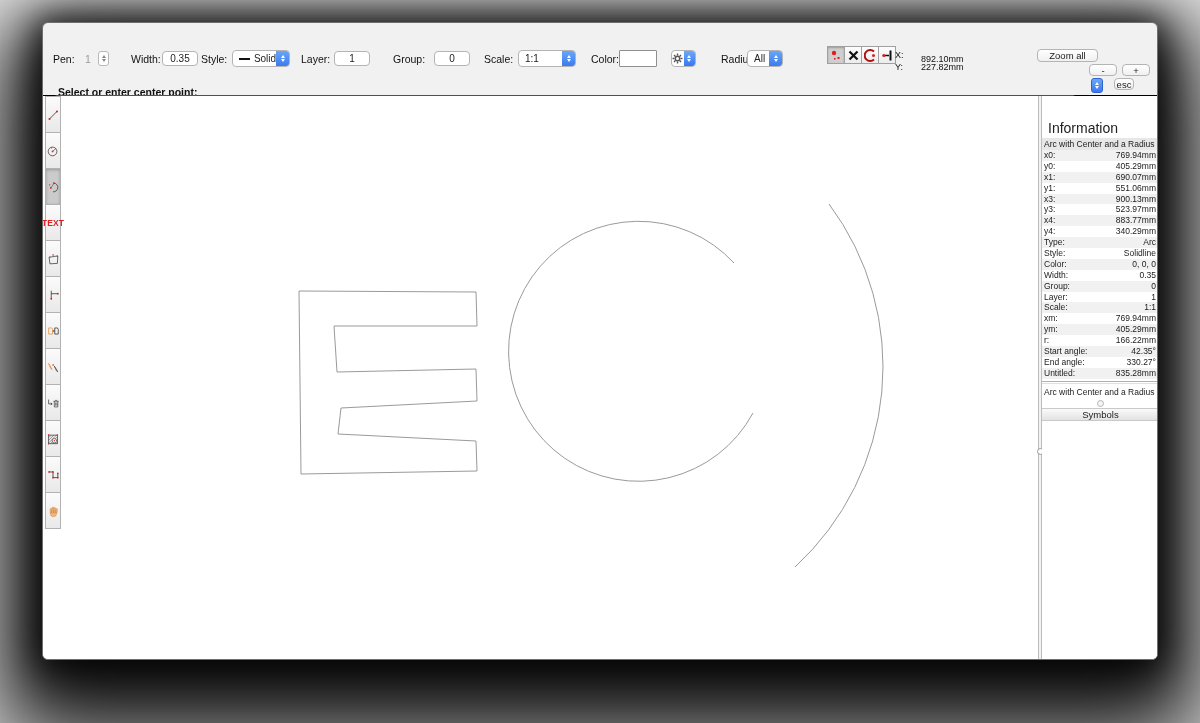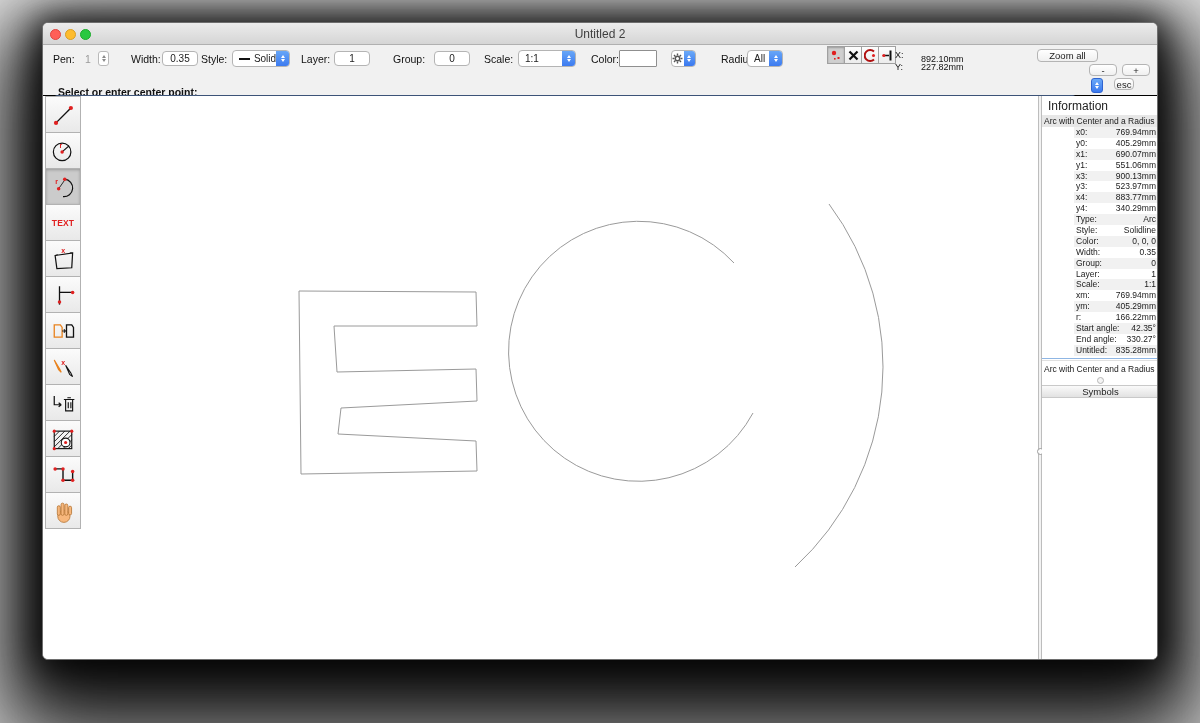--- a/index.html
+++ b/index.html
@@ -56,55 +56,49 @@
   .prompt-label { position:absolute; left:15px; top:41px; font-size:10.5px; font-weight:bold; color:#111; }
   .cmd-input { position:absolute; left:13px; top:53px; width:1018px; height:16px; border:1px solid #6b9ce8; border-radius:2px;
                background:#fff; box-shadow:0 0 0 3px rgba(120,165,240,0.5); font-size:10px; padding:0 4px; outline:none; }
 
   
   .main { position:absolute; left:0; top:73px; right:0; bottom:0; background:#fff; }
   .canvas-svg { position:absolute; left:2px; top:0; width:993px; height:565px; }
 
   
   .palette { position:absolute; left:2px; top:0; width:36px; }
-  .tool { width:36px; height:37px; margin-top:-1px; border:1px solid #b2b2b2; background:linear-gradient(#fbfbfb,#e9e9e9);
+  .tool { width:16px; height:37px; margin-top:-1px; border:1px solid #b2b2b2; background:linear-gradient(#fbfbfb,#e9e9e9);
           display:flex; align-items:center; justify-content:center; }
   .tool:first-child { margin-top:0; }
   .tool.sel { background:#cbcbcb; box-shadow:inset 0 1px 3px rgba(0,0,0,0.25); }
   .tool .ttxt { color:#e02020; font-weight:bold; font-size:8.5px; letter-spacing:0.2px; }
 
   
   .divider { position:absolute; left:995px; top:0; width:4px; bottom:0; background:#f2f2f2; border-left:1px solid #bdbdbd; border-right:1px solid #bdbdbd; }
   .grip-dot { position:absolute; left:-2px; top:352px; width:7px; height:7px; border-radius:50%; background:#fdfdfd; border:1px solid #9a9a9a; }
   .sidepanel { position:absolute; left:999px; top:0; width:117px; bottom:0; background:#fff; font-size:8.5px; color:#1a1a1a; }
-  .info-title { padding:3px 0 2px 6px; font-size:12px; color:#222; }
+  .info-title { padding:3px 0 2px 6px; font-size:14px; color:#222;margin-top:21px; }
   .info-subtitle { background:#e7e7e7; padding:1px 0 1px 2px; font-size:8.5px; white-space:nowrap; }
   .info-rows { width:100%; }
-  .info-row { display:flex; height:10.9px; line-height:10.9px; padding:0 3px 0 2px; background:#f1f1f1;margin-left:32px; }
+  .info-row { display:flex; height:10.9px; line-height:10.9px; padding:0 3px 0 2px; background:#f1f1f1; }
   .info-row.alt { background:#ffffff; }
   .info-row .lab { white-space:nowrap; }
   .info-row .val { margin-left:auto; white-space:nowrap; }
   .blue-rule { height:2px; border-top:1px solid #8fb6e4; margin-top:2px; }
   .info-footer { padding:3px 0 2px 2px; font-size:8.5px; white-space:nowrap; border-top:1px solid #e0e0e0; }
   .panel-grip { width:7px; height:7px; border-radius:50%; background:#f4f4f4; border:1px solid #b5b5b5; margin:1px auto 1px auto; }
   .symbols-bar { height:13px; background:linear-gradient(#fafafa,#e2e2e2); border-top:1px solid #c9c9c9; border-bottom:1px solid #c9c9c9;
                  text-align:center; font-size:9.5px; line-height:12px; color:#222; }
 </style>
 </head>
 <body>
 
 <div class="stage">
   <div class="window">
 
-    <div class="titlebar">
-      <span class="tl red"></span>
-      <span class="tl yellow"></span>
-      <span class="tl green"></span>
-      <div class="title">Untitled 2</div>
-    </div>
 
     <div class="toolbar">
       <span class="tb-label" style="left:10px">Pen:</span>
       <span class="tb-label" style="left:42px;color:#9a9a9a">1</span>
       <span class="mini-stepper" style="left:55px">
           <span class="chev gray">
             <b></b>
             <b></b>
           </span>
         </span>

